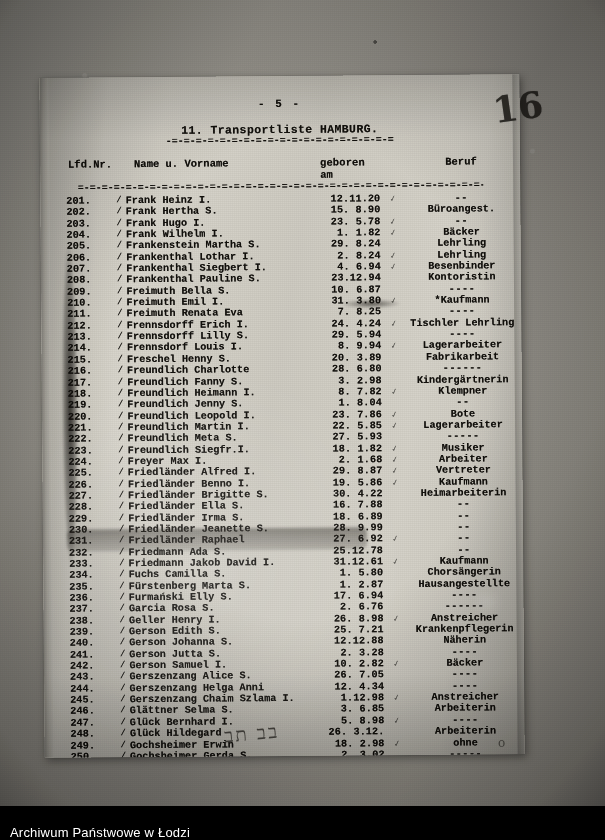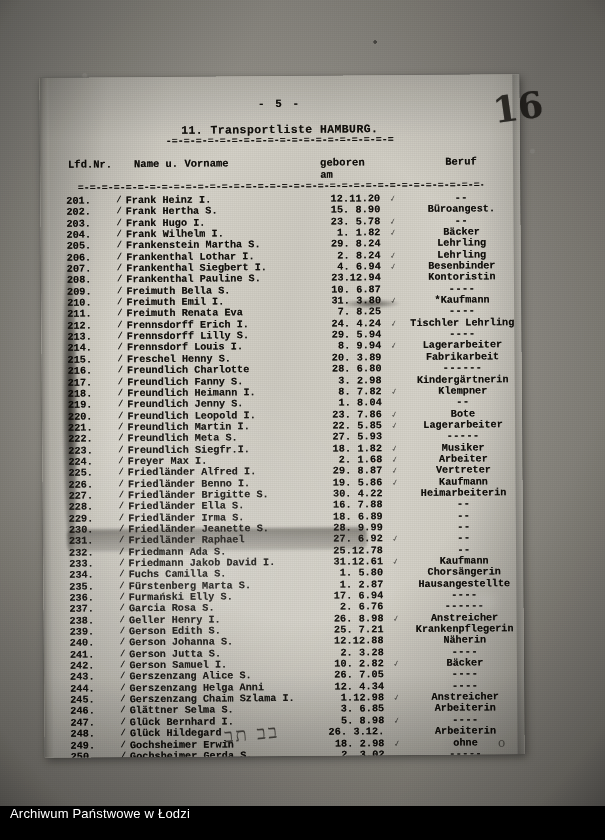--- a/index.html
+++ b/index.html
@@ -153,21 +153,21 @@
     left:224px;top:722px;font-size:19px;letter-spacing:2px;
     transform:rotate(-5deg);opacity:.72;
   }
   #hand-mark-o{
     left:498px;top:736px;font-size:12px;opacity:.6;
   }
 
   
   #footer{
     position:absolute;left:0;bottom:0;width:605px;height:34px;
-    background:#000;display:flex;align-items:flex-start;
+    background:#000;display:flex;align-items:flex-end;
   }
   #footer span{
     color:#fff;font-family:"Liberation Sans", sans-serif;
     font-size:13px;padding-left:10px;letter-spacing:.2px;
   }
 </style>
 </head>
 <body>
 
 <div id="scan">

